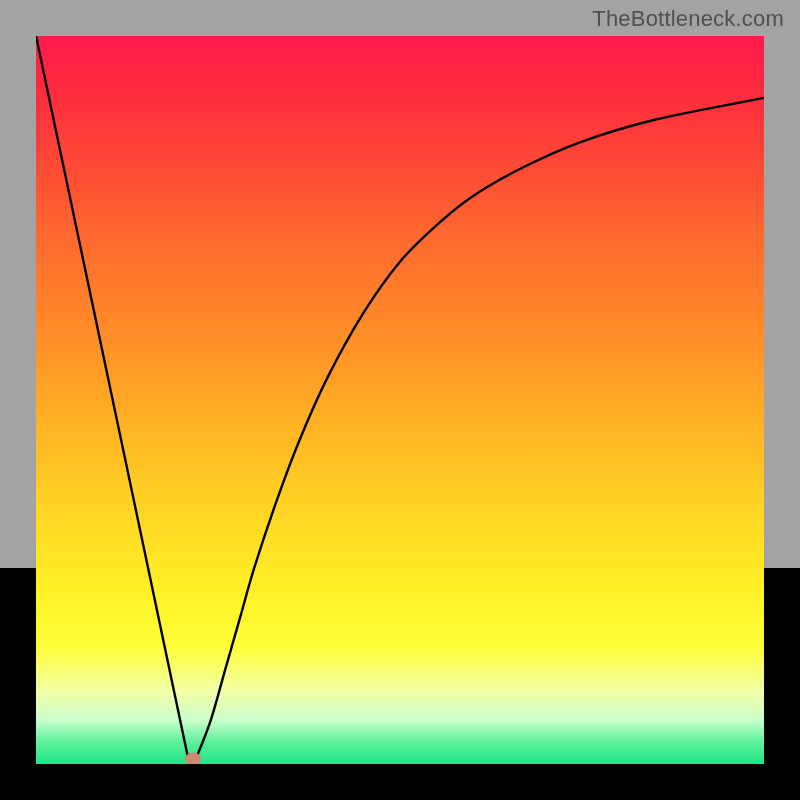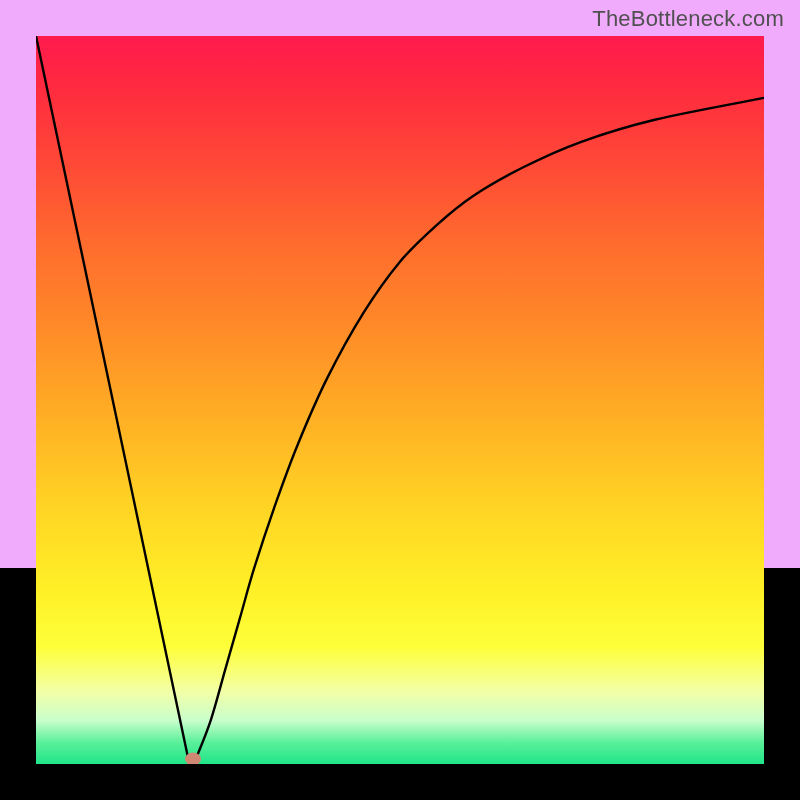--- a/index.html
+++ b/index.html
@@ -8,21 +8,21 @@
     width: 800px;
     height: 800px;
     overflow: hidden;
     background: #000;
     font-family: Arial, Helvetica, sans-serif;
   }
   .frame {
     position: relative;
     width: 800px;
     height: 568px;
-    background: #f0abfc;
+    background: #a3a3a3;
   }
   .watermark {
     position: absolute;
     top: 6px;
     right: 16px;
     color: #505050;
     font-size: 22px;
     font-weight: 500;
     letter-spacing: 0.2px;
     z-index: 5;

